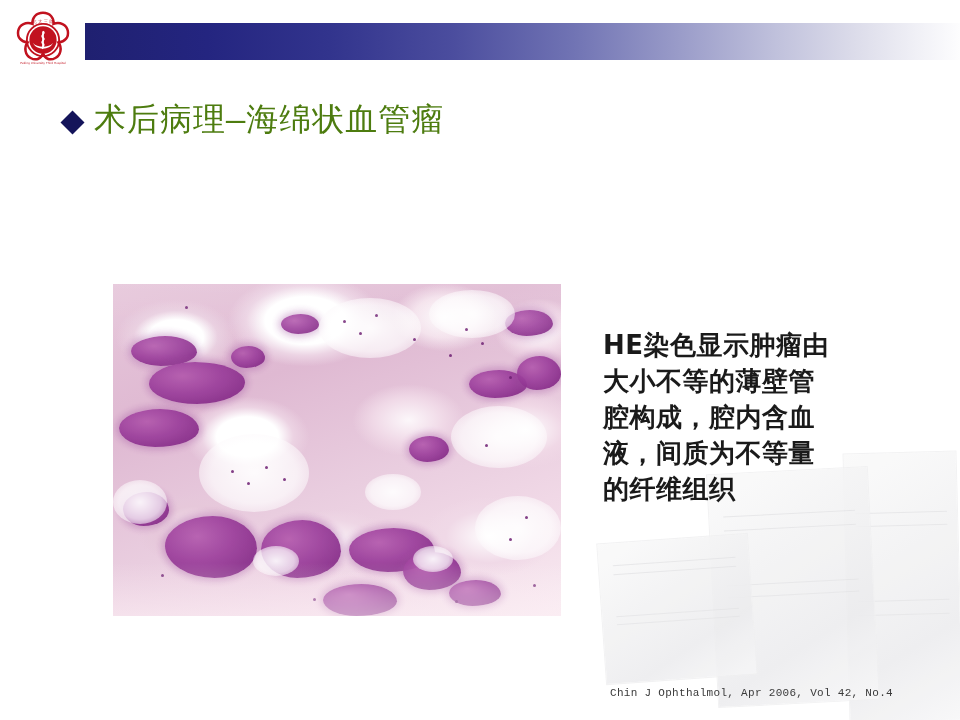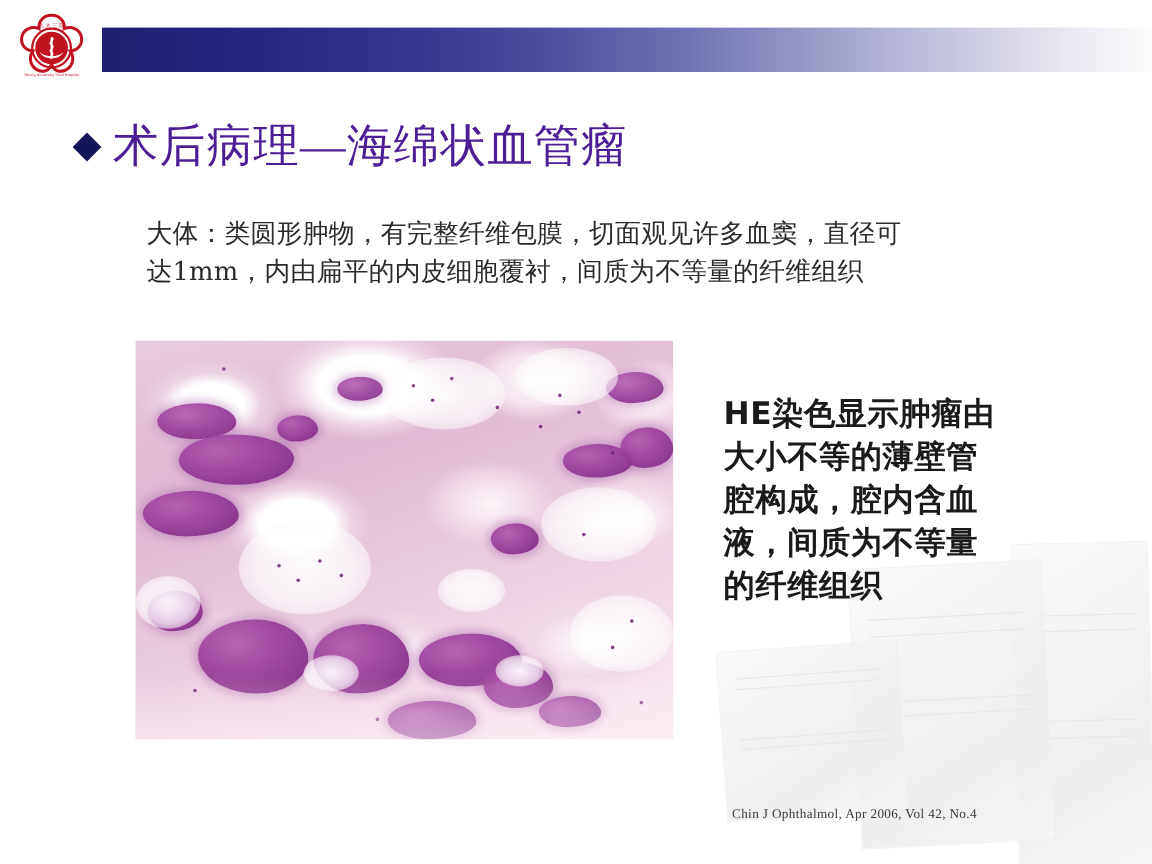--- a/index.html
+++ b/index.html
@@ -67,24 +67,24 @@
     gap: 13px;
   }
   #title-bullet {
     width: 17px;
     height: 17px;
     background: #14145a;
     transform: rotate(45deg);
     flex: 0 0 auto;
   }
   #title-text {
-    font-family: Liberation Serif, serif;
-    font-size: 38px;
+    font-family: Liberation Mono, monospace;
+    font-size: 32px;
     line-height: 46px;
-    color: #4c1d95;
+    color: #4d7c0f;
     white-space: nowrap;
     letter-spacing: 1px;
   }
 
   
   #gross-desc {
     position: absolute;
     left: 122px;
     top: 180px;
     width: 640px;
@@ -176,22 +176,22 @@
     font-size: 26px;
     line-height: 36px;
     color: #1a1a1a;
     letter-spacing: 0.5px;
   }
 
   
   #citation {
     position: absolute;
     left: 610px;
-    top: 672px;
-    font-family: Liberation Serif, serif;
+    top: 686px;
+    font-family: Liberation Mono, monospace;
     font-size: 11px;
     line-height: 14px;
     color: #3a3a3a;
     letter-spacing: 0.3px;
     white-space: nowrap;
   }
 </style>
 </head>
 <body>
 
@@ -222,21 +222,20 @@
       </g>
     </svg>
   </div>
 
 
   <div id="title-row">
     <span id="title-bullet"></span>
     <span id="title-text">术后病理—海绵状血管瘤</span>
   </div>
 
-  <div id="gross-desc">大体：类圆形肿物，有完整纤维包膜，切面观见许多血窦，直径可达1mm，内由扁平的内皮细胞覆衬，间质为不等量的纤维组织</div>
 
   <div class="ghost-page" style="left:846px; top:452px; width:112px; height:268px; transform:rotate(-1.5deg);">
     <div class="rule" style="top:22%"></div>
     <div class="rule" style="top:27%"></div>
     <div class="rule" style="top:55%"></div>
     <div class="rule" style="top:60%"></div>
   </div>
   <div class="ghost-page" style="left:712px; top:470px; width:160px; height:232px; transform:rotate(-3deg);">
     <div class="rule" style="top:18%"></div>
     <div class="rule" style="top:24%"></div>

